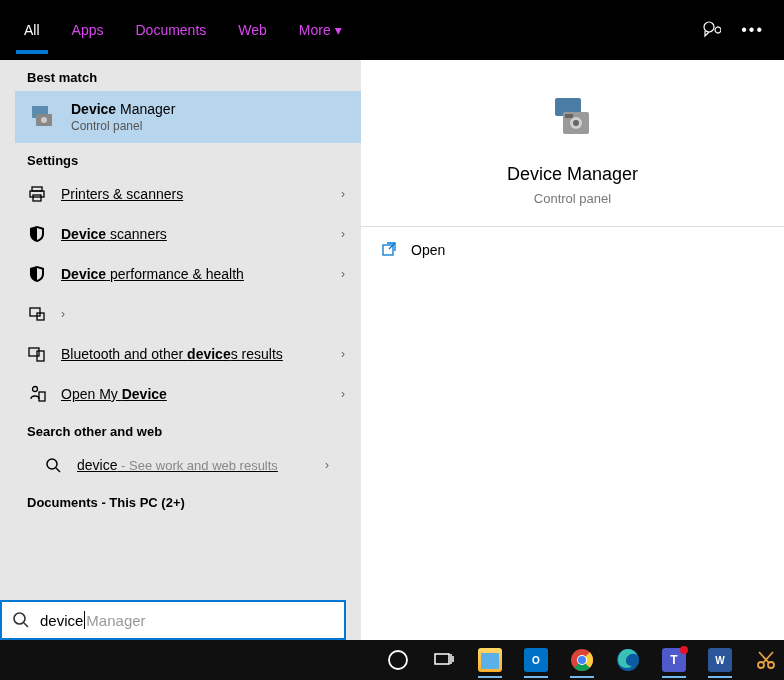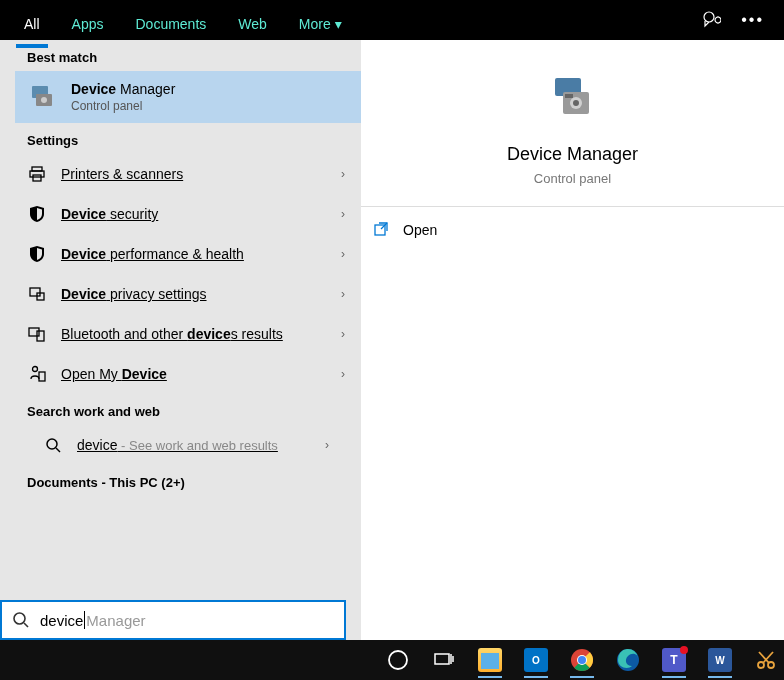--- a/index.html
+++ b/index.html
@@ -1,19 +1,19 @@
 <!DOCTYPE html>
 <html><head>
 <meta charset="utf-8">
 <style>
 * { margin: 0; padding: 0; box-sizing: border-box; font-family: "Segoe UI", sans-serif; }
 body { width: 784px; height: 680px; background: #e6e6e6; overflow: hidden; position: relative; }
 
-.topbar { background: #000; height: 40px; display: flex; padding: 0 8px; position: relative; }
-.tab { color: #5eead4; padding: 0 16px; height: 48px; display: flex; align-items: center; font-size: 14px; cursor: pointer; position: relative; }
+.topbar { background: #000; height: 60px; display: flex; align-items: center; padding: 0 8px; position: relative; }
+.tab { color: #d946ef; padding: 0 16px; height: 48px; display: flex; align-items: center; font-size: 14px; cursor: pointer; position: relative; }
 .tab.active { color: #fff; }
 .tab.active::after { content: ""; position: absolute; bottom: 0; left: 8px; right: 8px; height: 4px; background: #0078d4; }
 .topbar-right { margin-left: auto; display: flex; align-items: center; gap: 20px; padding-right: 12px; }
 .topbar-icon { color: #fff; font-size: 16px; }
 .more-dots { color: #fff; letter-spacing: 2px; }
 
 .content { display: flex; height: 680px; margin-left: 15px; }
 .left { width: 346px; background: #e6e6e6; overflow-y: auto; }
 .right { flex: 1; background: #fff; display: flex; flex-direction: column; }
 
@@ -32,21 +32,21 @@
 
 .web-item { display: flex; align-items: center; padding: 10px 28px; }
 .web-item .si-label { color: #000; }
 .web-item .hint { color: #888; font-size: 13px; }
 
 .preview { padding: 30px 0 20px; display: flex; flex-direction: column; align-items: center; border-bottom: 1px solid #ddd; }
 .preview-icon { width: 56px; height: 56px; margin-bottom: 18px; }
 .preview-title { font-size: 18px; font-weight: 400; margin-bottom: 6px; }
 .preview-sub { font-size: 13px; color: #777; }
 
-.action-item { display: flex; align-items: center; padding: 14px 12px; cursor: pointer; }
+.action-item { display: flex; align-items: center; padding: 14px 20px; cursor: pointer; }
 .ai-icon { width: 18px; height: 18px; margin-right: 12px; color: #0078d4; }
 .ai-label { font-size: 14px; }
 
 .searchbar { position: absolute; bottom: 40px; left: 0; width: 346px; height: 40px; background: #fff; border: 2px solid #0078d4; display: flex; align-items: center; padding: 0 10px; }
 .search-icon { width: 18px; height: 18px; margin-right: 10px; }
 .search-text { font-size: 15px; display: flex; align-items: center; }
 .search-cursor { border-right: 1px solid #000; height: 18px; margin: 0 1px; }
 .search-ghost { color: #999; }
 
 .taskbar { position: absolute; bottom: 0; left: 0; right: 0; height: 40px; background: #101010; display: flex; align-items: center; padding-left: 380px; gap: 10px; }
@@ -107,42 +107,41 @@
       <div class="si-label"><span>Printers &amp; scanners</span></div>
       <div class="chevron">›</div>
     </div>
 
     <div class="setting-item">
       <div class="si-icon">
           <svg width="18" height="18" viewBox="0 0 18 18" fill="#000">
             <path d="M9 1 L16 3 V9 C16 13 13 16 9 17 C5 16 2 13 2 9 V3 Z M9 3 V15 C12 14 14 12 14 9 V4.5 Z" fill-rule="evenodd"></path>
           </svg>
         </div>
-      <div class="si-label"><b>Device</b><span> security</span></div>
+      <div class="si-label"><b>Device</b><span> scanners</span></div>
       <div class="chevron">›</div>
     </div>
 
     <div class="setting-item">
       <div class="si-icon">
           <svg width="18" height="18" viewBox="0 0 18 18" fill="#000">
             <path d="M9 1 L16 3 V9 C16 13 13 16 9 17 C5 16 2 13 2 9 V3 Z M9 3 V15 C12 14 14 12 14 9 V4.5 Z" fill-rule="evenodd"></path>
           </svg>
         </div>
       <div class="si-label"><b>Device</b><span> performance &amp; health</span></div>
       <div class="chevron">›</div>
     </div>
 
     <div class="setting-item">
       <div class="si-icon">
           <svg width="18" height="18" viewBox="0 0 18 18" fill="none" stroke="#000" stroke-width="1.3">
             <rect x="2" y="3" width="10" height="8"></rect>
             <rect x="9" y="8" width="7" height="7"></rect>
           </svg>
         </div>
-      <div class="si-label"><b>Device</b><span> privacy settings</span></div>
       <div class="chevron">›</div>
     </div>
 
     <div class="setting-item">
       <div class="si-icon">
           <svg width="18" height="18" viewBox="0 0 18 18" fill="none" stroke="#000" stroke-width="1.3">
             <rect x="1" y="3" width="10" height="8"></rect>
             <rect x="9" y="6" width="7" height="10"></rect>
           </svg>
         </div>
@@ -155,21 +154,21 @@
           <svg width="18" height="18" viewBox="0 0 18 18" fill="none" stroke="#000" stroke-width="1.3">
             <circle cx="7" cy="4" r="2.5"></circle>
             <path d="M3 14 C3 10 11 10 11 14"></path>
             <rect x="11" y="7" width="6" height="9"></rect>
           </svg>
         </div>
       <div class="si-label"><span>Open My </span><b>Device</b></div>
       <div class="chevron">›</div>
     </div>
 
-    <div class="section-header">Search work and web</div>
+    <div class="section-header">Search other and web</div>
     <div class="web-item">
       <div class="si-icon">
           <svg width="16" height="16" viewBox="0 0 16 16" fill="none" stroke="#000" stroke-width="1.5">
             <circle cx="7" cy="7" r="5"></circle>
             <line x1="11" y1="11" x2="15" y2="15"></line>
           </svg>
         </div>
       <div class="si-label"><span>device</span><span class="hint"> - See work and web results</span></div>
       <div class="chevron">›</div>
     </div>

